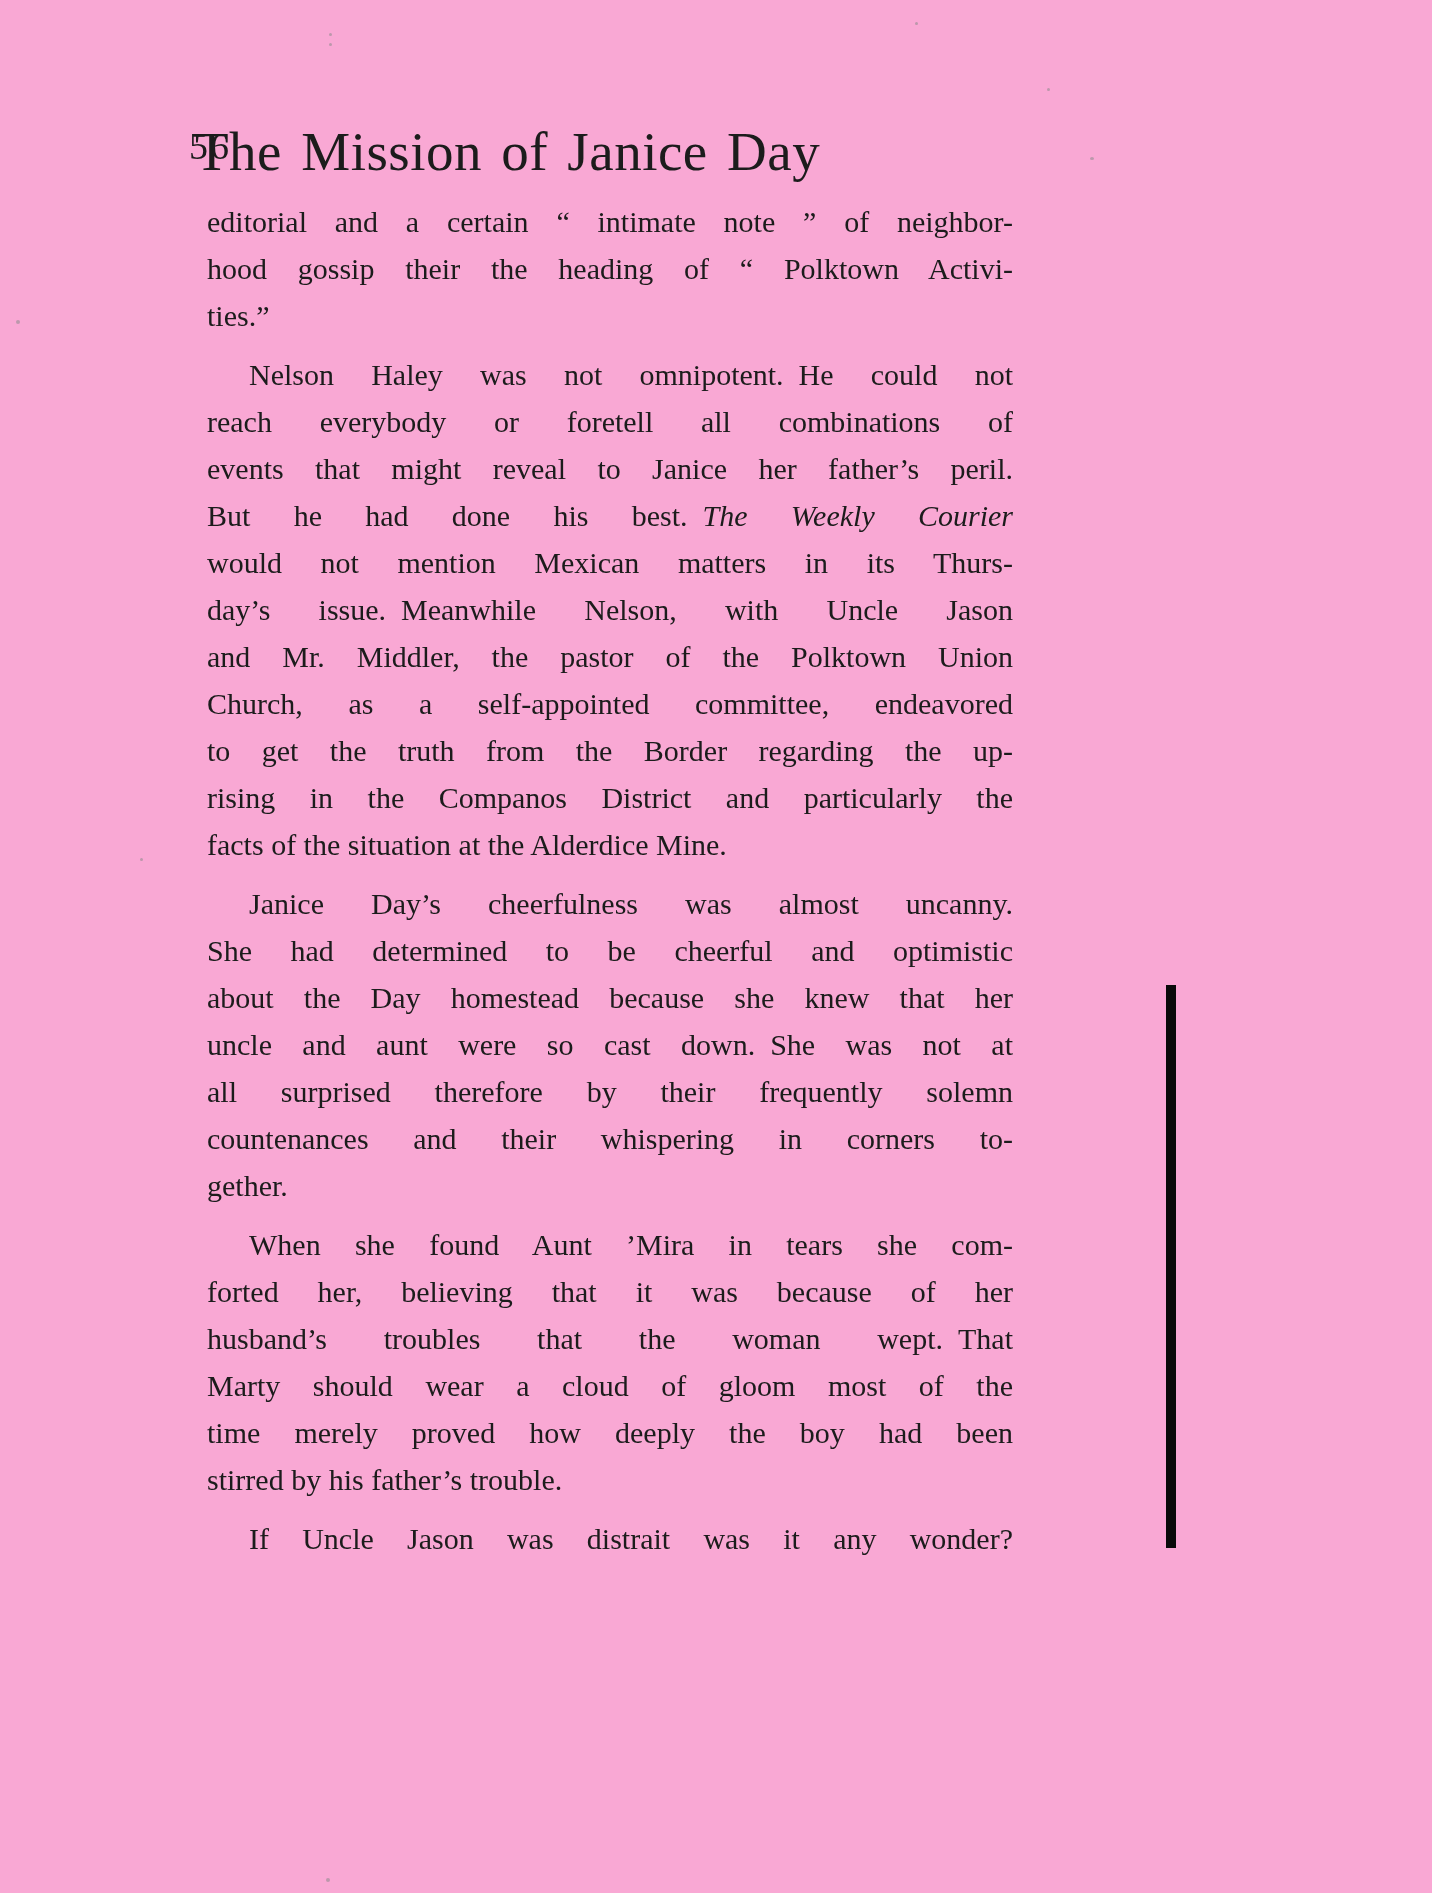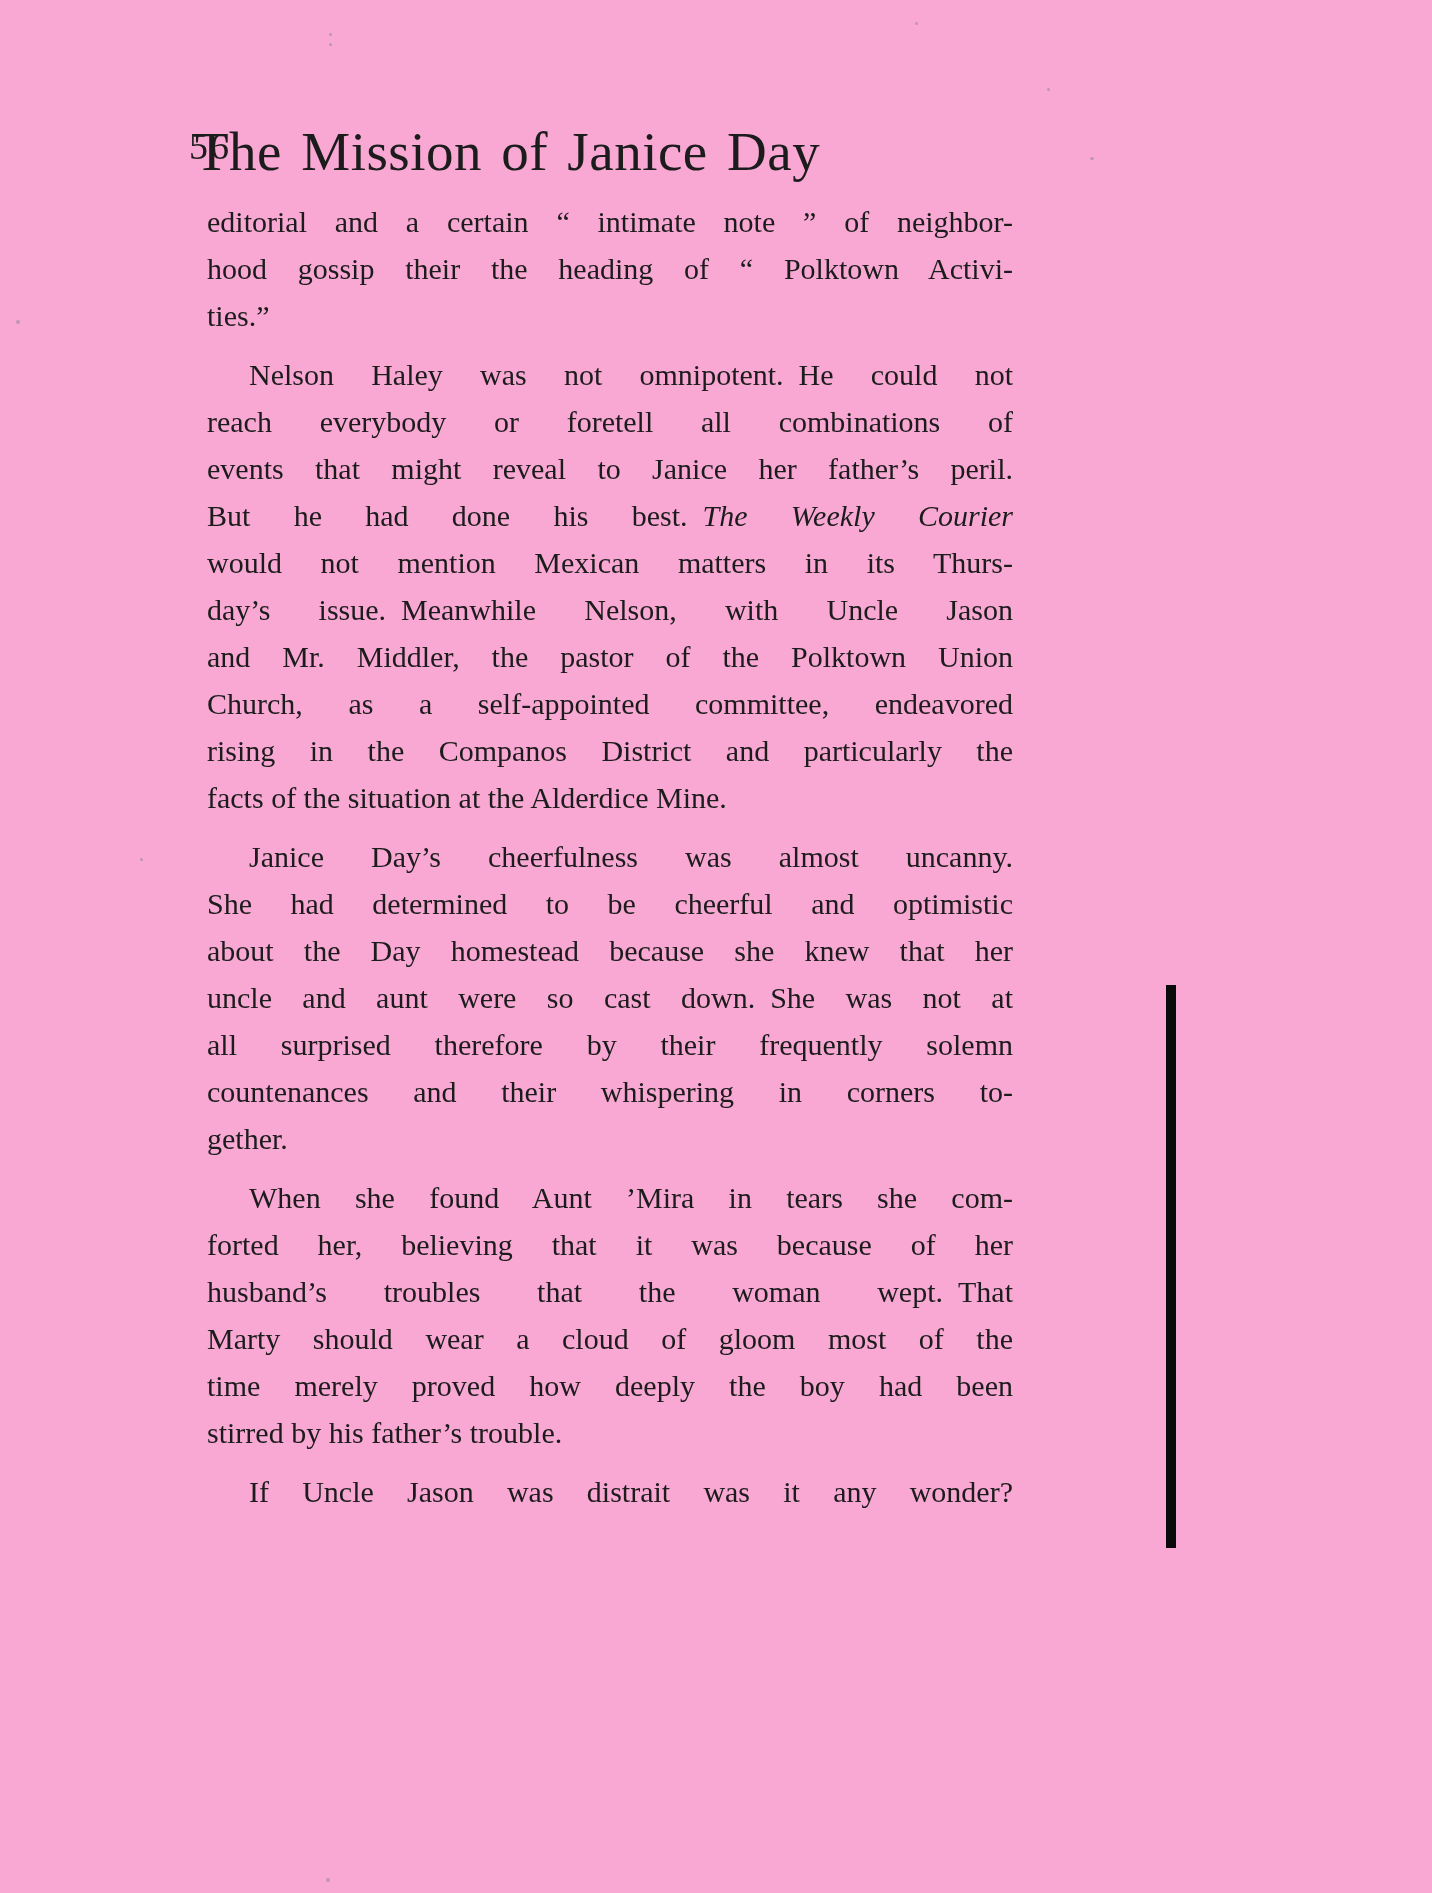--- a/index.html
+++ b/index.html
@@ -95,20 +95,21 @@
       </div>
       <div class="paragraph">
         <div class="line first"><span>Nelson Haley was not omnipotent. He could not</span></div>
         <div class="line"><span>reach everybody or foretell all combinations of</span></div>
         <div class="line"><span>events that might reveal to Janice her father’s peril.</span></div>
         <div class="line"><span>But he had done his best. </span><i>The Weekly Courier</i></div>
         <div class="line"><span>would not mention Mexican matters in its Thurs-</span></div>
         <div class="line"><span>day’s issue. Meanwhile Nelson, with Uncle Jason</span></div>
         <div class="line"><span>and Mr. Middler, the pastor of the Polktown Union</span></div>
         <div class="line"><span>Church, as a self-appointed committee, endeavored</span></div>
+        <div class="line"><span>to get the truth from the Border regarding the up-</span></div>
         <div class="line"><span>rising in the Companos District and particularly the</span></div>
         <div class="line last"><span>facts of the situation at the Alderdice Mine.</span></div>
       </div>
       <div class="paragraph">
         <div class="line first"><span>Janice Day’s cheerfulness was almost uncanny.</span></div>
         <div class="line"><span>She had determined to be cheerful and optimistic</span></div>
         <div class="line"><span>about the Day homestead because she knew that her</span></div>
         <div class="line"><span>uncle and aunt were so cast down. She was not at</span></div>
         <div class="line"><span>all surprised therefore by their frequently solemn</span></div>
         <div class="line"><span>countenances and their whispering in corners to-</span></div>

